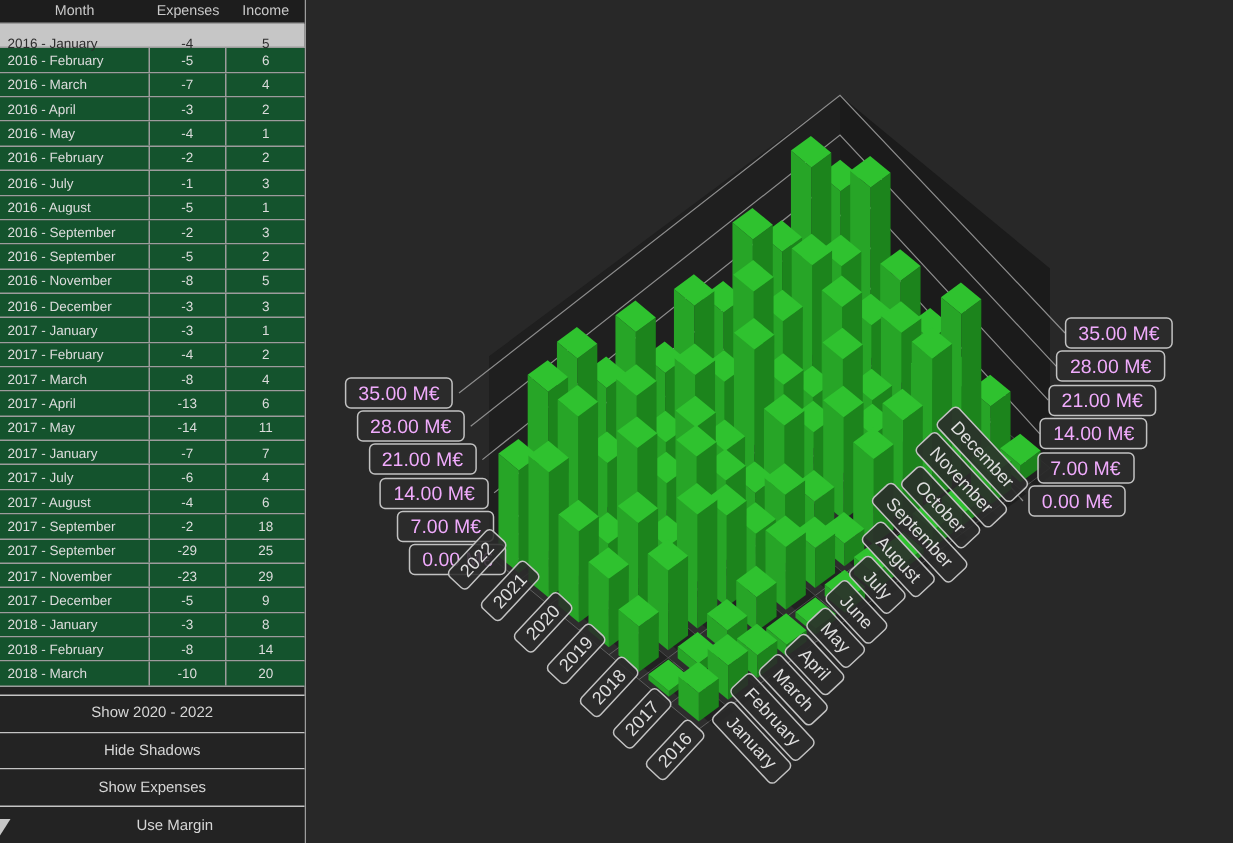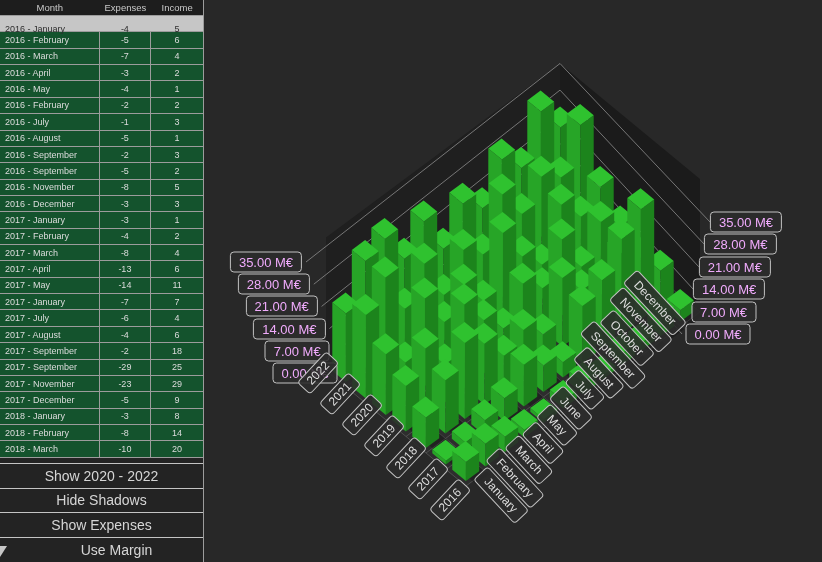--- a/index.html
+++ b/index.html
@@ -41,21 +41,21 @@
   .trow .c{display:flex;align-items:center;box-sizing:border-box;}
   .c.month{width:100px;padding-left:5px;border-right:1px solid #9c9c9c;}
   .c.num{width:52px;justify-content:center;}
   .c.num.exp{border-right:1px solid #9c9c9c;}
   .trow.selected{background:#c6c6c6;color:#2d2d2d;}
   .trow.selected .c{border-color:transparent;margin-top:11px;}
   .filler{height:6px;min-height:6px;border-bottom:1px solid #c4c4c4;box-sizing:border-box;}
   .panel-btn{
     flex:1;
     display:flex;align-items:center;justify-content:center;
-    background:#232323;color:#d6d6d6;font-size:14px;
+    background:#232323;color:#d6d6d6;font-size:10px;
     border:none;border-bottom:1px solid #c4c4c4;
     box-sizing:border-box;cursor:pointer;
     font-family:"Liberation Sans", sans-serif;
   }
   .panel-btn:last-child{border-bottom:none;padding-left:36px;}
   
   .chart-panel{
     position:relative;flex:1;height:562px;background:#282828;overflow:hidden;
   }
   .chart-panel svg{position:absolute;left:0;top:0;z-index:0;}

